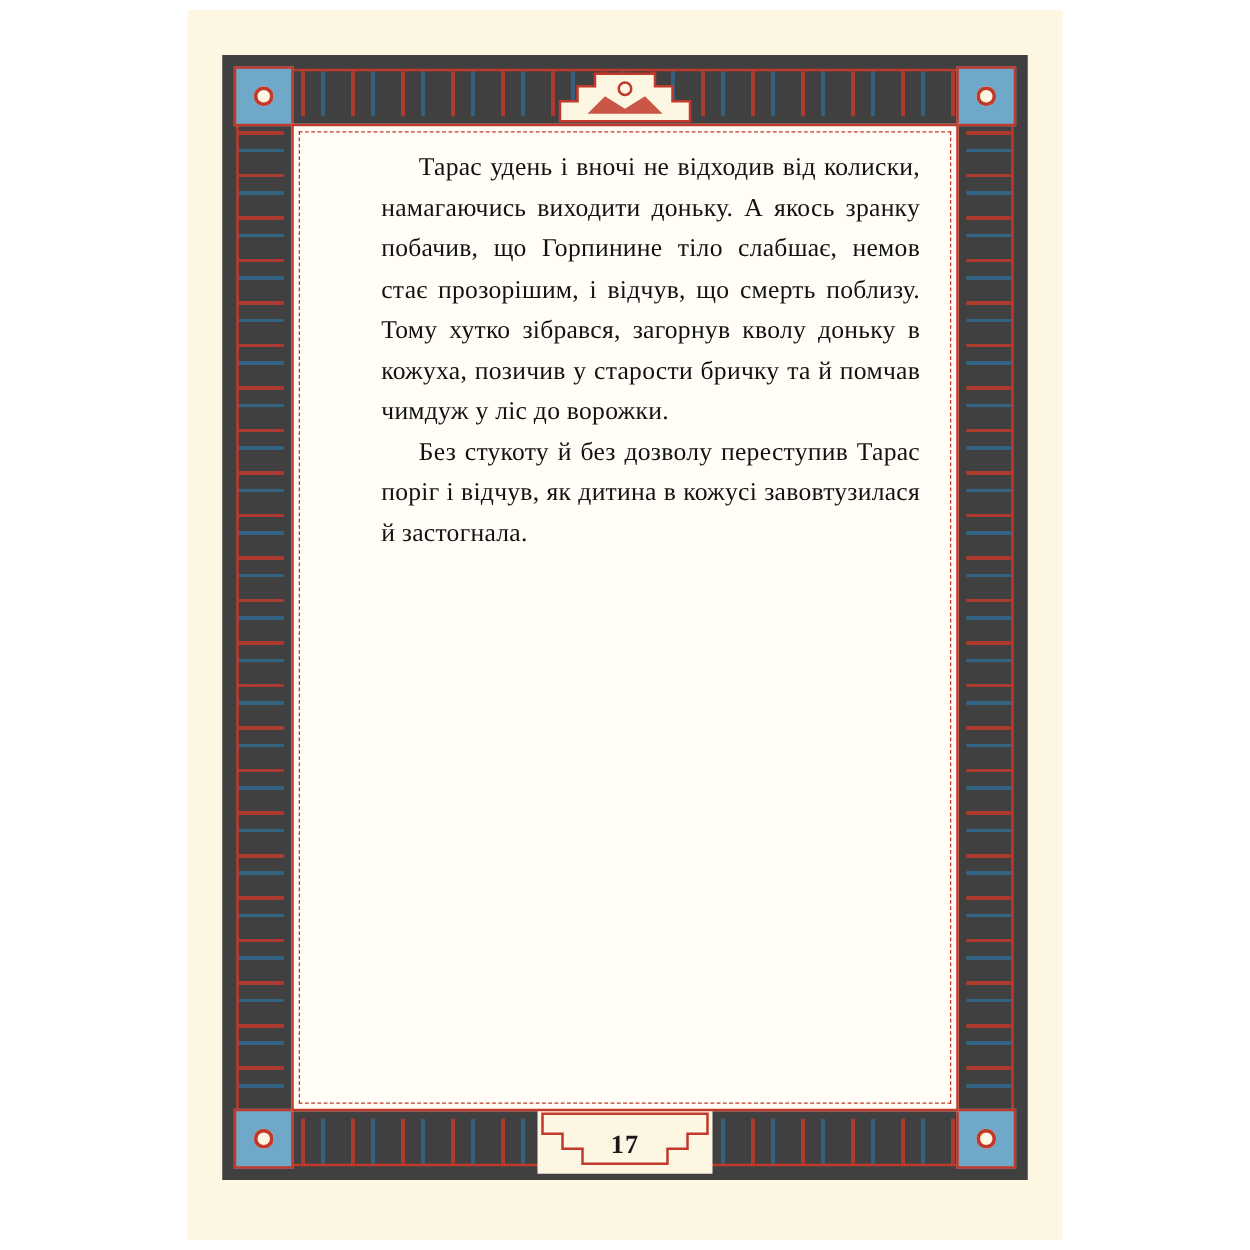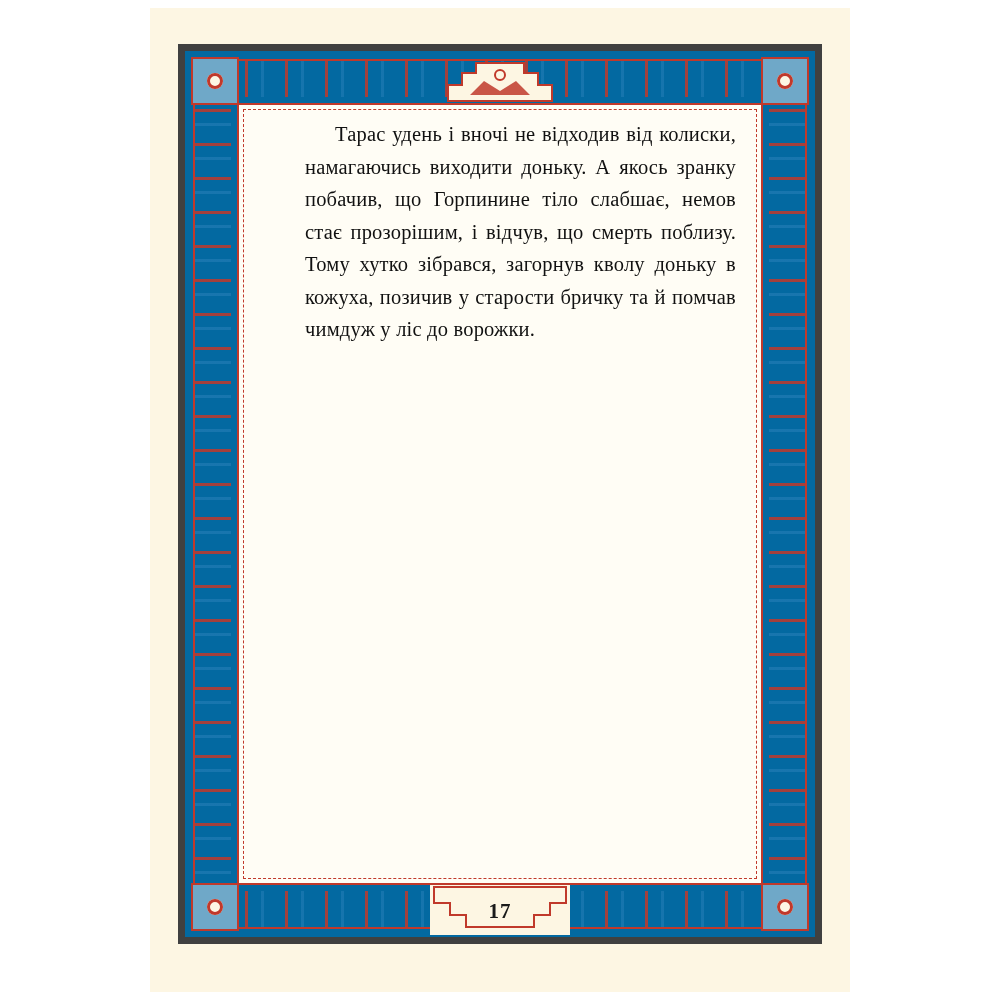--- a/index.html
+++ b/index.html
@@ -31,23 +31,23 @@
     background: #fdf6e3;
   }
 
   
   .frame-outer {
     position: absolute;
     left: 178px;
     top: 44px;
     width: 644px;
     height: 900px;
-    border: 7px solid #404040;
-    box-sizing: border-box;
-    background: #0369a1;
+    border: 3px solid #404040;
+    box-sizing: border-box;
+    background: #404040;
   }
   .frame-mid {
     position: absolute;
     left: 8px;
     top: 8px;
     right: 8px;
     bottom: 8px;
     border: 2px solid #c0392b;
     box-sizing: border-box;
   }
@@ -240,15 +240,16 @@
       <span class="page-number">17</span>
     </div>
 
     <div class="frame-inner-band">
       <div class="frame-inner-band2"></div>
     </div>
   </div>
 
   <div class="text-block">
     <p class="indent">Тарас удень і вночі не відходив від колиски, намагаючись виходити доньку. А якось зранку побачив, що Горпинине тіло слабшає, немов стає прозорішим, і відчув, що смерть поблизу. Тому хутко зібрався, загорнув кволу доньку в кожуха, позичив у старости бричку та й помчав чимдуж у ліс до ворожки.</p>
+    <p class="indent">Без стукоту й без дозволу переступив Тарас поріг і відчув, як дитина в кожусі завовтузилася й застогнала.</p>
   </div>
 
 </div>
 
 </body></html>

